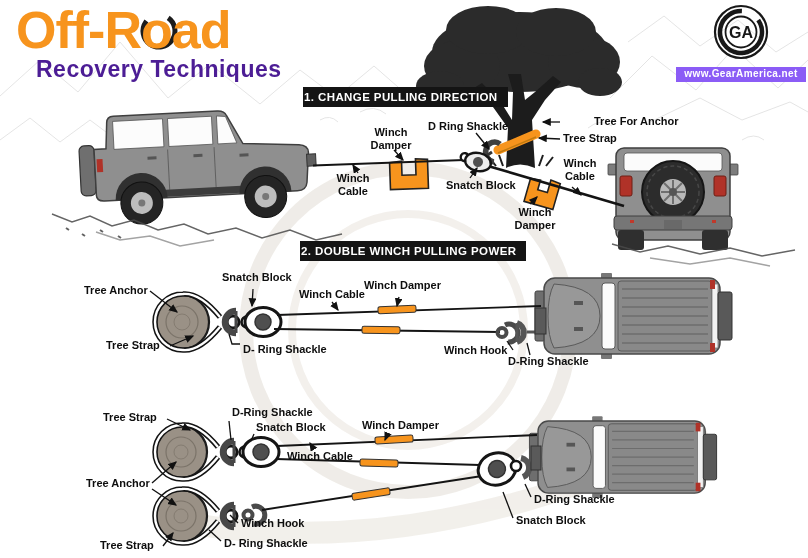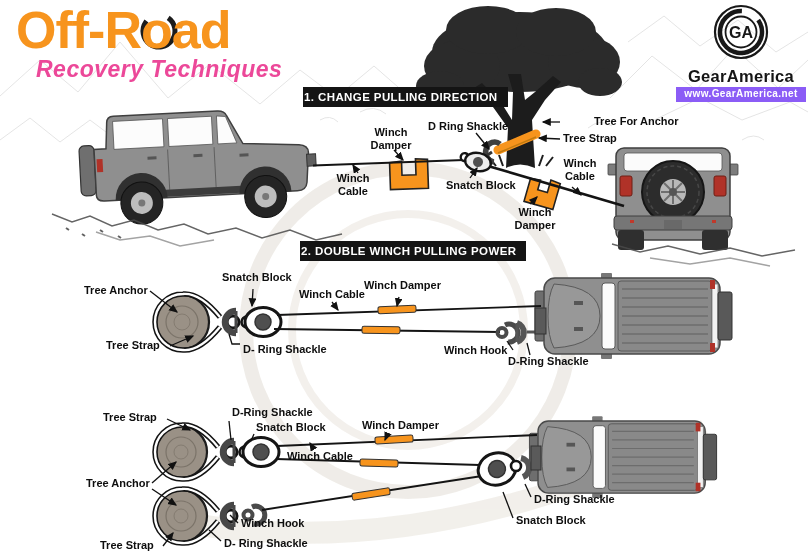--- a/index.html
+++ b/index.html
@@ -6,21 +6,21 @@
   #stage{position:relative;width:808px;height:558px;background:#ffffff;overflow:hidden;
          font-family:"Liberation Sans",sans-serif;}
   #diagram{position:absolute;left:0;top:0;}
   .lbl{position:absolute;font-weight:bold;font-size:11px;line-height:1.18;color:#0e0e0e;
        white-space:nowrap;}
   .lbl.wrap{white-space:normal;text-align:center;}
   .hdr{position:absolute;background:#141414;color:#fff;font-weight:bold;font-size:11.5px;
        letter-spacing:.4px;padding:4px 10px 4px 1px;white-space:nowrap;}
   #title{position:absolute;left:16px;top:4px;}
   #title-main{font-size:52px;font-weight:bold;color:#F7941D;letter-spacing:-1px;line-height:1.0;position:relative;z-index:2;}
-  #title-sub{font-size:23px;font-weight:bold;color:#ec4899;letter-spacing:.5px;margin-left:20px;margin-top:0px;font-style:italic;}
+  #title-sub{font-size:23px;font-weight:bold;color:#4c1d95;letter-spacing:.5px;margin-left:20px;margin-top:0px;}
   #title-swirl{position:absolute;left:121px;top:1px;z-index:1;}
   #logo{position:absolute;left:676px;top:4px;width:130px;text-align:center;}
   #logo-name{font-size:16.5px;font-weight:bold;color:#151515;letter-spacing:.3px;margin-top:1px;}
   #logo-banner{background:#8b5cf6;color:#fff;font-size:10px;font-weight:bold;letter-spacing:.4px;
                padding:1px 0 3px 0;margin-top:1px;}
 </style>
 </head>
 <body>
 
 <div id="stage">
@@ -292,21 +292,20 @@
   <div id="title-sub">Recovery Techniques</div>
 </div>
 
 <div id="logo">
   <svg width="130" height="58">
     <circle cx="65" cy="28" r="26" fill="none" stroke="#181818" stroke-width="2.2"></circle>
     <circle cx="65" cy="28" r="21" fill="none" stroke="#181818" stroke-width="4.5" stroke-dasharray="112 20" transform="rotate(-35 65 28)"></circle>
     <circle cx="65" cy="28" r="15.5" fill="none" stroke="#181818" stroke-width="1.8"></circle>
     <text x="65" y="34" text-anchor="middle" font-family="Liberation Sans, sans-serif" font-size="16" font-weight="bold" fill="#181818">GA</text>
   </svg>
-  <div id="logo-name">GearAmerica</div>
   <div id="logo-banner">www.GearAmerica.net</div>
 </div>
 
 <div class="hdr" style="left:303px;top:87px;">1. CHANGE PULLING DIRECTION</div>
 <div class="hdr" style="left:300px;top:241px;">2. DOUBLE WINCH PULLING POWER</div>
 
 <div class="lbl wrap" style="left:355px;top:126px;width:72px;">Winch Damper</div>
 <div class="lbl wrap" style="left:329px;top:172px;width:48px;">Winch Cable</div>
 <div class="lbl" style="left:428px;top:120px;">D Ring Shackle</div>
 <div class="lbl" style="left:446px;top:179px;">Snatch Block</div>

